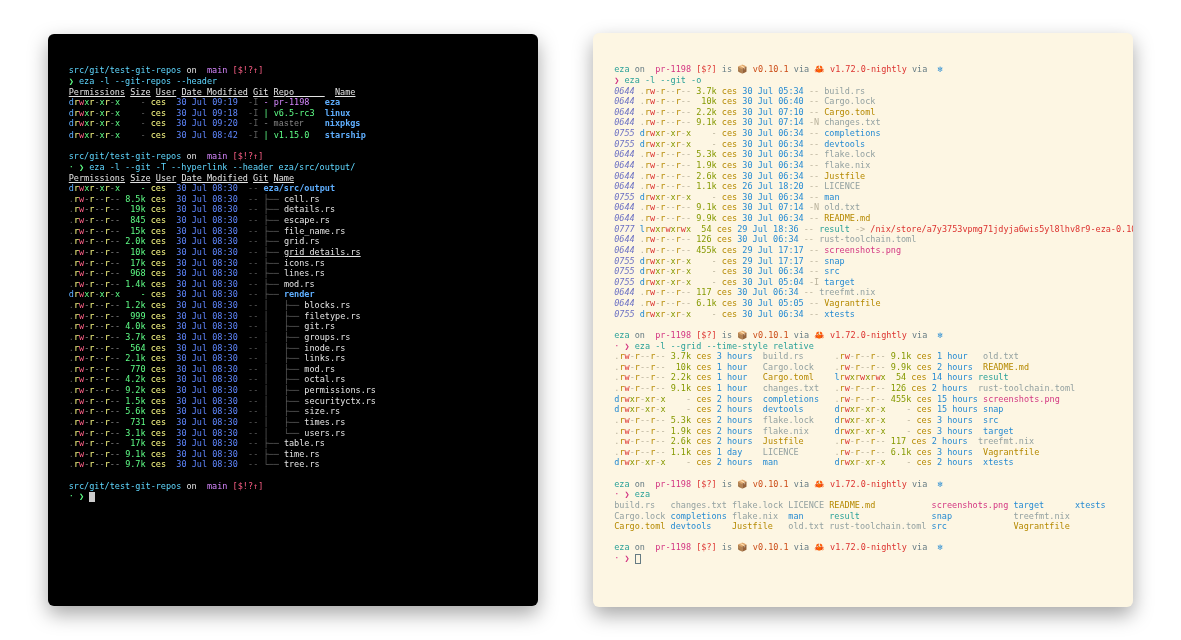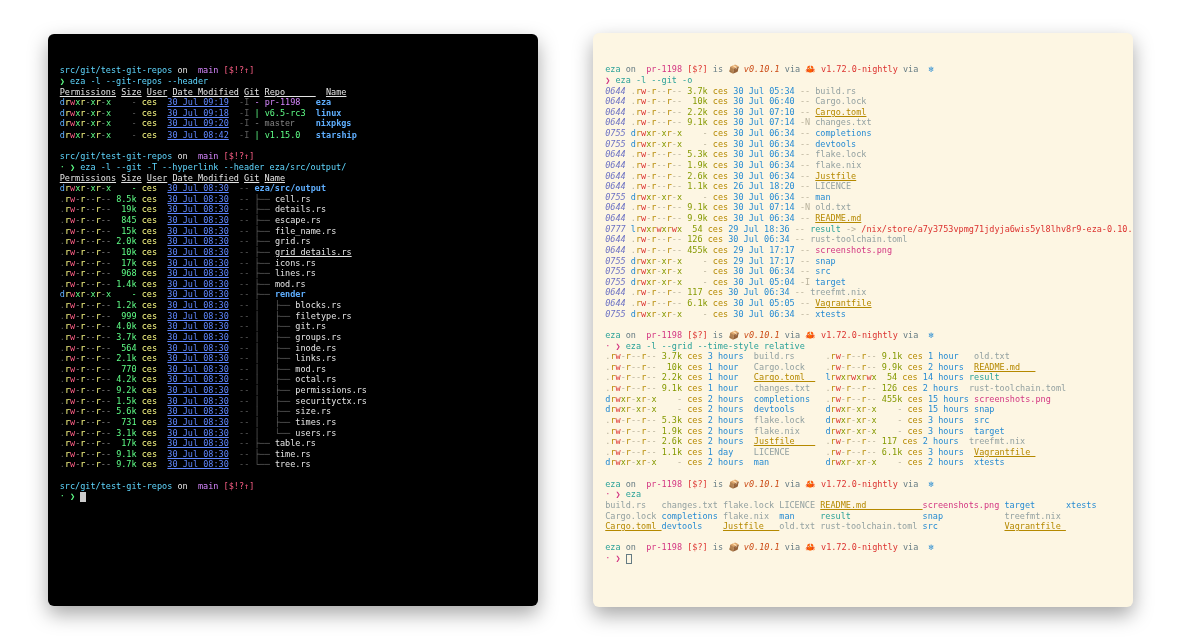--- a/index.html
+++ b/index.html
@@ -9,59 +9,59 @@
     background: #fff;
     display: flex;
     justify-content: space-around;
     align-items: center;
     font-family: "Menlo", "Consolas", "DejaVu Sans Mono", monospace;
     font-size: 8.5px;
     padding: 20px;
   }
   .term {
     border-radius: 6px;
-    padding: 10px 12px;
+    padding: 10px 21px;
     box-shadow: 0 8px 20px rgba(0,0,0,0.35);
     overflow: hidden;
     line-height: 1.25;
     white-space: pre;
     position: relative;
   }
   .dark { background: #000; color: #ccc; width: 490px; height: 572px; }
   .light { background: #fdf6e3; color: #657b83; width: 540px; height: 574px; }
   .row { display: block; }
   
   .d-cyan   { color: #5fd7ff; }
   .d-mag    { color: #d787ff; }
   .d-green  { color: #5fff87; }
   .d-yellow { color: #ffff87; }
-  .d-blue   { color: #5f87ff; text-decoration: underline; }
+  .d-blue   { color: #5f87ff; }
   .d-bblue  { color: #5fafff; font-weight: bold; }
   .d-red    { color: #ff5f87; }
   .d-gray   { color: #868686; font-family: Liberation Mono, monospace; }
   .d-white  { color: #e4e4e4; }
   .d-dim    { color: #5f5f5f; }
   .d-ul     { text-decoration: underline; }
   .d-perm-d { color: #5fafff; }
   .d-perm-r { color: #ffff87; }
   .d-perm-w { color: #ff5f87; }
   .d-perm-x { color: #5fff87; }
   .d-perm-h { color: #868686; }
   
   .l-cyan   { color: #2aa198; }
   .l-mag    { color: #d33682; }
   .l-green  { color: #859900; }
   .l-yellow { color: #b58900; }
   .l-blue   { color: #268bd2; }
   .l-red    { color: #dc322f; }
-  .l-orange { color: #cb4b16; font-style: italic; }
+  .l-orange { color: #cb4b16; }
   .l-gray   { color: #93a1a1; }
   .l-violet { color: #6c71c4; font-style: italic; }
   .l-dim    { color: #b9b29c; }
-  .l-ul     { text-decoration: underline; }
+  .l-ul     { }
   .cursor { display:inline-block; width:6px; height:10px; background:#ccc; vertical-align:middle;}
   .cursor-l { display:inline-block; width:6px; height:10px; border:1px solid #657b83; vertical-align:middle;}
 </style>
 </head>
 <body>
 
 <div class="term dark">
   <div id="dark-content"><div class="row"><span class="d-cyan">src/git/test-git-repos</span> <span class="d-white">on</span> <span class="d-mag"> main</span> <span class="d-red">[$!?↑]</span></div><div class="row"><span class="d-green">❯</span> <span class="d-cyan">eza -l --git-repos --header</span></div><div class="row"><span class="d-white d-ul">Permissions</span> <span class="d-white d-ul">Size</span> <span class="d-white d-ul">User</span> <span class="d-white d-ul">Date Modified</span> <span class="d-white d-ul">Git</span> <span class="d-white d-ul">Repo      </span>  <span class="d-white d-ul">Name</span></div><div class="row"><span class="d-perm-d">d</span><span class="d-perm-r">r</span><span class="d-perm-w">w</span><span class="d-perm-x">x</span><span class="d-perm-r">r</span><span class="d-perm-h">-</span><span class="d-perm-x">x</span><span class="d-perm-r">r</span><span class="d-perm-h">-</span><span class="d-perm-x">x</span>    <span class="d-dim">-</span> <span class="d-yellow">ces</span>  <span class="d-blue">30 Jul 09:19</span>  <span class="d-dim">-I</span> <span class="d-mag">- pr-1198 </span>  <span class="d-bblue">eza</span></div><div class="row"><span class="d-perm-d">d</span><span class="d-perm-r">r</span><span class="d-perm-w">w</span><span class="d-perm-x">x</span><span class="d-perm-r">r</span><span class="d-perm-h">-</span><span class="d-perm-x">x</span><span class="d-perm-r">r</span><span class="d-perm-h">-</span><span class="d-perm-x">x</span>    <span class="d-dim">-</span> <span class="d-yellow">ces</span>  <span class="d-blue">30 Jul 09:18</span>  <span class="d-dim">-I</span> <span class="d-green">| v6.5-rc3</span>  <span class="d-bblue">linux</span></div><div class="row"><span class="d-perm-d">d</span><span class="d-perm-r">r</span><span class="d-perm-w">w</span><span class="d-perm-x">x</span><span class="d-perm-r">r</span><span class="d-perm-h">-</span><span class="d-perm-x">x</span><span class="d-perm-r">r</span><span class="d-perm-h">-</span><span class="d-perm-x">x</span>    <span class="d-dim">-</span> <span class="d-yellow">ces</span>  <span class="d-blue">30 Jul 09:20</span>  <span class="d-dim">-I</span> <span class="d-gray">- master  </span>  <span class="d-bblue">nixpkgs</span></div><div class="row"><span class="d-perm-d">d</span><span class="d-perm-r">r</span><span class="d-perm-w">w</span><span class="d-perm-x">x</span><span class="d-perm-r">r</span><span class="d-perm-h">-</span><span class="d-perm-x">x</span><span class="d-perm-r">r</span><span class="d-perm-h">-</span><span class="d-perm-x">x</span>    <span class="d-dim">-</span> <span class="d-yellow">ces</span>  <span class="d-blue">30 Jul 08:42</span>  <span class="d-dim">-I</span> <span class="d-green">| v1.15.0 </span>  <span class="d-bblue">starship</span></div><div class="row">&nbsp;</div><div class="row"><span class="d-cyan">src/git/test-git-repos</span> <span class="d-white">on</span> <span class="d-mag"> main</span> <span class="d-red">[$!?↑]</span></div><div class="row"><span class="d-green">· ❯</span> <span class="d-cyan">eza -l --git -T --hyperlink --header eza/src/output/</span></div><div class="row"><span class="d-white d-ul">Permissions</span> <span class="d-white d-ul">Size</span> <span class="d-white d-ul">User</span> <span class="d-white d-ul">Date Modified</span> <span class="d-white d-ul">Git</span> <span class="d-white d-ul">Name</span></div><div class="row"><span class="d-perm-d">d</span><span class="d-perm-r">r</span><span class="d-perm-w">w</span><span class="d-perm-x">x</span><span class="d-perm-r">r</span><span class="d-perm-h">-</span><span class="d-perm-x">x</span><span class="d-perm-r">r</span><span class="d-perm-h">-</span><span class="d-perm-x">x</span> <span class="d-green">   -</span> <span class="d-yellow">ces</span>  <span class="d-blue">30 Jul 08:30</span>  <span class="d-dim">--</span> <span class="d-dim"></span><span class="d-bblue">eza/src/output</span></div><div class="row"><span class="d-dim">.</span><span class="d-perm-r">r</span><span class="d-perm-w">w</span><span class="d-perm-h">-</span><span class="d-perm-r">r</span><span class="d-perm-h">-</span><span class="d-perm-h">-</span><span class="d-perm-r">r</span><span class="d-perm-h">-</span><span class="d-perm-h">-</span> <span class="d-green">8.5k</span> <span class="d-yellow">ces</span>  <span class="d-blue">30 Jul 08:30</span>  <span class="d-dim">--</span> <span class="d-dim">├── </span><span class="d-white">cell.rs</span></div><div class="row"><span class="d-dim">.</span><span class="d-perm-r">r</span><span class="d-perm-w">w</span><span class="d-perm-h">-</span><span class="d-perm-r">r</span><span class="d-perm-h">-</span><span class="d-perm-h">-</span><span class="d-perm-r">r</span><span class="d-perm-h">-</span><span class="d-perm-h">-</span> <span class="d-green"> 19k</span> <span class="d-yellow">ces</span>  <span class="d-blue">30 Jul 08:30</span>  <span class="d-dim">--</span> <span class="d-dim">├── </span><span class="d-white">details.rs</span></div><div class="row"><span class="d-dim">.</span><span class="d-perm-r">r</span><span class="d-perm-w">w</span><span class="d-perm-h">-</span><span class="d-perm-r">r</span><span class="d-perm-h">-</span><span class="d-perm-h">-</span><span class="d-perm-r">r</span><span class="d-perm-h">-</span><span class="d-perm-h">-</span> <span class="d-green"> 845</span> <span class="d-yellow">ces</span>  <span class="d-blue">30 Jul 08:30</span>  <span class="d-dim">--</span> <span class="d-dim">├── </span><span class="d-white">escape.rs</span></div><div class="row"><span class="d-dim">.</span><span class="d-perm-r">r</span><span class="d-perm-w">w</span><span class="d-perm-h">-</span><span class="d-perm-r">r</span><span class="d-perm-h">-</span><span class="d-perm-h">-</span><span class="d-perm-r">r</span><span class="d-perm-h">-</span><span class="d-perm-h">-</span> <span class="d-green"> 15k</span> <span class="d-yellow">ces</span>  <span class="d-blue">30 Jul 08:30</span>  <span class="d-dim">--</span> <span class="d-dim">├── </span><span class="d-white">file_name.rs</span></div><div class="row"><span class="d-dim">.</span><span class="d-perm-r">r</span><span class="d-perm-w">w</span><span class="d-perm-h">-</span><span class="d-perm-r">r</span><span class="d-perm-h">-</span><span class="d-perm-h">-</span><span class="d-perm-r">r</span><span class="d-perm-h">-</span><span class="d-perm-h">-</span> <span class="d-green">2.0k</span> <span class="d-yellow">ces</span>  <span class="d-blue">30 Jul 08:30</span>  <span class="d-dim">--</span> <span class="d-dim">├── </span><span class="d-white">grid.rs</span></div><div class="row"><span class="d-dim">.</span><span class="d-perm-r">r</span><span class="d-perm-w">w</span><span class="d-perm-h">-</span><span class="d-perm-r">r</span><span class="d-perm-h">-</span><span class="d-perm-h">-</span><span class="d-perm-r">r</span><span class="d-perm-h">-</span><span class="d-perm-h">-</span> <span class="d-green"> 10k</span> <span class="d-yellow">ces</span>  <span class="d-blue">30 Jul 08:30</span>  <span class="d-dim">--</span> <span class="d-dim">├── </span><span class="d-white d-ul">grid_details.rs</span></div><div class="row"><span class="d-dim">.</span><span class="d-perm-r">r</span><span class="d-perm-w">w</span><span class="d-perm-h">-</span><span class="d-perm-r">r</span><span class="d-perm-h">-</span><span class="d-perm-h">-</span><span class="d-perm-r">r</span><span class="d-perm-h">-</span><span class="d-perm-h">-</span> <span class="d-green"> 17k</span> <span class="d-yellow">ces</span>  <span class="d-blue">30 Jul 08:30</span>  <span class="d-dim">--</span> <span class="d-dim">├── </span><span class="d-white">icons.rs</span></div><div class="row"><span class="d-dim">.</span><span class="d-perm-r">r</span><span class="d-perm-w">w</span><span class="d-perm-h">-</span><span class="d-perm-r">r</span><span class="d-perm-h">-</span><span class="d-perm-h">-</span><span class="d-perm-r">r</span><span class="d-perm-h">-</span><span class="d-perm-h">-</span> <span class="d-green"> 968</span> <span class="d-yellow">ces</span>  <span class="d-blue">30 Jul 08:30</span>  <span class="d-dim">--</span> <span class="d-dim">├── </span><span class="d-white">lines.rs</span></div><div class="row"><span class="d-dim">.</span><span class="d-perm-r">r</span><span class="d-perm-w">w</span><span class="d-perm-h">-</span><span class="d-perm-r">r</span><span class="d-perm-h">-</span><span class="d-perm-h">-</span><span class="d-perm-r">r</span><span class="d-perm-h">-</span><span class="d-perm-h">-</span> <span class="d-green">1.4k</span> <span class="d-yellow">ces</span>  <span class="d-blue">30 Jul 08:30</span>  <span class="d-dim">--</span> <span class="d-dim">├── </span><span class="d-white">mod.rs</span></div><div class="row"><span class="d-perm-d">d</span><span class="d-perm-r">r</span><span class="d-perm-w">w</span><span class="d-perm-x">x</span><span class="d-perm-r">r</span><span class="d-perm-h">-</span><span class="d-perm-x">x</span><span class="d-perm-r">r</span><span class="d-perm-h">-</span><span class="d-perm-x">x</span> <span class="d-green">   -</span> <span class="d-yellow">ces</span>  <span class="d-blue">30 Jul 08:30</span>  <span class="d-dim">--</span> <span class="d-dim">├── </span><span class="d-bblue">render</span></div><div class="row"><span class="d-dim">.</span><span class="d-perm-r">r</span><span class="d-perm-w">w</span><span class="d-perm-h">-</span><span class="d-perm-r">r</span><span class="d-perm-h">-</span><span class="d-perm-h">-</span><span class="d-perm-r">r</span><span class="d-perm-h">-</span><span class="d-perm-h">-</span> <span class="d-green">1.2k</span> <span class="d-yellow">ces</span>  <span class="d-blue">30 Jul 08:30</span>  <span class="d-dim">--</span> <span class="d-dim">│   ├── </span><span class="d-white">blocks.rs</span></div><div class="row"><span class="d-dim">.</span><span class="d-perm-r">r</span><span class="d-perm-w">w</span><span class="d-perm-h">-</span><span class="d-perm-r">r</span><span class="d-perm-h">-</span><span class="d-perm-h">-</span><span class="d-perm-r">r</span><span class="d-perm-h">-</span><span class="d-perm-h">-</span> <span class="d-green"> 999</span> <span class="d-yellow">ces</span>  <span class="d-blue">30 Jul 08:30</span>  <span class="d-dim">--</span> <span class="d-dim">│   ├── </span><span class="d-white">filetype.rs</span></div><div class="row"><span class="d-dim">.</span><span class="d-perm-r">r</span><span class="d-perm-w">w</span><span class="d-perm-h">-</span><span class="d-perm-r">r</span><span class="d-perm-h">-</span><span class="d-perm-h">-</span><span class="d-perm-r">r</span><span class="d-perm-h">-</span><span class="d-perm-h">-</span> <span class="d-green">4.0k</span> <span class="d-yellow">ces</span>  <span class="d-blue">30 Jul 08:30</span>  <span class="d-dim">--</span> <span class="d-dim">│   ├── </span><span class="d-white">git.rs</span></div><div class="row"><span class="d-dim">.</span><span class="d-perm-r">r</span><span class="d-perm-w">w</span><span class="d-perm-h">-</span><span class="d-perm-r">r</span><span class="d-perm-h">-</span><span class="d-perm-h">-</span><span class="d-perm-r">r</span><span class="d-perm-h">-</span><span class="d-perm-h">-</span> <span class="d-green">3.7k</span> <span class="d-yellow">ces</span>  <span class="d-blue">30 Jul 08:30</span>  <span class="d-dim">--</span> <span class="d-dim">│   ├── </span><span class="d-white">groups.rs</span></div><div class="row"><span class="d-dim">.</span><span class="d-perm-r">r</span><span class="d-perm-w">w</span><span class="d-perm-h">-</span><span class="d-perm-r">r</span><span class="d-perm-h">-</span><span class="d-perm-h">-</span><span class="d-perm-r">r</span><span class="d-perm-h">-</span><span class="d-perm-h">-</span> <span class="d-green"> 564</span> <span class="d-yellow">ces</span>  <span class="d-blue">30 Jul 08:30</span>  <span class="d-dim">--</span> <span class="d-dim">│   ├── </span><span class="d-white">inode.rs</span></div><div class="row"><span class="d-dim">.</span><span class="d-perm-r">r</span><span class="d-perm-w">w</span><span class="d-perm-h">-</span><span class="d-perm-r">r</span><span class="d-perm-h">-</span><span class="d-perm-h">-</span><span class="d-perm-r">r</span><span class="d-perm-h">-</span><span class="d-perm-h">-</span> <span class="d-green">2.1k</span> <span class="d-yellow">ces</span>  <span class="d-blue">30 Jul 08:30</span>  <span class="d-dim">--</span> <span class="d-dim">│   ├── </span><span class="d-white">links.rs</span></div><div class="row"><span class="d-dim">.</span><span class="d-perm-r">r</span><span class="d-perm-w">w</span><span class="d-perm-h">-</span><span class="d-perm-r">r</span><span class="d-perm-h">-</span><span class="d-perm-h">-</span><span class="d-perm-r">r</span><span class="d-perm-h">-</span><span class="d-perm-h">-</span> <span class="d-green"> 770</span> <span class="d-yellow">ces</span>  <span class="d-blue">30 Jul 08:30</span>  <span class="d-dim">--</span> <span class="d-dim">│   ├── </span><span class="d-white">mod.rs</span></div><div class="row"><span class="d-dim">.</span><span class="d-perm-r">r</span><span class="d-perm-w">w</span><span class="d-perm-h">-</span><span class="d-perm-r">r</span><span class="d-perm-h">-</span><span class="d-perm-h">-</span><span class="d-perm-r">r</span><span class="d-perm-h">-</span><span class="d-perm-h">-</span> <span class="d-green">4.2k</span> <span class="d-yellow">ces</span>  <span class="d-blue">30 Jul 08:30</span>  <span class="d-dim">--</span> <span class="d-dim">│   ├── </span><span class="d-white">octal.rs</span></div><div class="row"><span class="d-dim">.</span><span class="d-perm-r">r</span><span class="d-perm-w">w</span><span class="d-perm-h">-</span><span class="d-perm-r">r</span><span class="d-perm-h">-</span><span class="d-perm-h">-</span><span class="d-perm-r">r</span><span class="d-perm-h">-</span><span class="d-perm-h">-</span> <span class="d-green">9.2k</span> <span class="d-yellow">ces</span>  <span class="d-blue">30 Jul 08:30</span>  <span class="d-dim">--</span> <span class="d-dim">│   ├── </span><span class="d-white">permissions.rs</span></div><div class="row"><span class="d-dim">.</span><span class="d-perm-r">r</span><span class="d-perm-w">w</span><span class="d-perm-h">-</span><span class="d-perm-r">r</span><span class="d-perm-h">-</span><span class="d-perm-h">-</span><span class="d-perm-r">r</span><span class="d-perm-h">-</span><span class="d-perm-h">-</span> <span class="d-green">1.5k</span> <span class="d-yellow">ces</span>  <span class="d-blue">30 Jul 08:30</span>  <span class="d-dim">--</span> <span class="d-dim">│   ├── </span><span class="d-white">securityctx.rs</span></div><div class="row"><span class="d-dim">.</span><span class="d-perm-r">r</span><span class="d-perm-w">w</span><span class="d-perm-h">-</span><span class="d-perm-r">r</span><span class="d-perm-h">-</span><span class="d-perm-h">-</span><span class="d-perm-r">r</span><span class="d-perm-h">-</span><span class="d-perm-h">-</span> <span class="d-green">5.6k</span> <span class="d-yellow">ces</span>  <span class="d-blue">30 Jul 08:30</span>  <span class="d-dim">--</span> <span class="d-dim">│   ├── </span><span class="d-white">size.rs</span></div><div class="row"><span class="d-dim">.</span><span class="d-perm-r">r</span><span class="d-perm-w">w</span><span class="d-perm-h">-</span><span class="d-perm-r">r</span><span class="d-perm-h">-</span><span class="d-perm-h">-</span><span class="d-perm-r">r</span><span class="d-perm-h">-</span><span class="d-perm-h">-</span> <span class="d-green"> 731</span> <span class="d-yellow">ces</span>  <span class="d-blue">30 Jul 08:30</span>  <span class="d-dim">--</span> <span class="d-dim">│   ├── </span><span class="d-white">times.rs</span></div><div class="row"><span class="d-dim">.</span><span class="d-perm-r">r</span><span class="d-perm-w">w</span><span class="d-perm-h">-</span><span class="d-perm-r">r</span><span class="d-perm-h">-</span><span class="d-perm-h">-</span><span class="d-perm-r">r</span><span class="d-perm-h">-</span><span class="d-perm-h">-</span> <span class="d-green">3.1k</span> <span class="d-yellow">ces</span>  <span class="d-blue">30 Jul 08:30</span>  <span class="d-dim">--</span> <span class="d-dim">│   └── </span><span class="d-white">users.rs</span></div><div class="row"><span class="d-dim">.</span><span class="d-perm-r">r</span><span class="d-perm-w">w</span><span class="d-perm-h">-</span><span class="d-perm-r">r</span><span class="d-perm-h">-</span><span class="d-perm-h">-</span><span class="d-perm-r">r</span><span class="d-perm-h">-</span><span class="d-perm-h">-</span> <span class="d-green"> 17k</span> <span class="d-yellow">ces</span>  <span class="d-blue">30 Jul 08:30</span>  <span class="d-dim">--</span> <span class="d-dim">├── </span><span class="d-white">table.rs</span></div><div class="row"><span class="d-dim">.</span><span class="d-perm-r">r</span><span class="d-perm-w">w</span><span class="d-perm-h">-</span><span class="d-perm-r">r</span><span class="d-perm-h">-</span><span class="d-perm-h">-</span><span class="d-perm-r">r</span><span class="d-perm-h">-</span><span class="d-perm-h">-</span> <span class="d-green">9.1k</span> <span class="d-yellow">ces</span>  <span class="d-blue">30 Jul 08:30</span>  <span class="d-dim">--</span> <span class="d-dim">├── </span><span class="d-white">time.rs</span></div><div class="row"><span class="d-dim">.</span><span class="d-perm-r">r</span><span class="d-perm-w">w</span><span class="d-perm-h">-</span><span class="d-perm-r">r</span><span class="d-perm-h">-</span><span class="d-perm-h">-</span><span class="d-perm-r">r</span><span class="d-perm-h">-</span><span class="d-perm-h">-</span> <span class="d-green">9.7k</span> <span class="d-yellow">ces</span>  <span class="d-blue">30 Jul 08:30</span>  <span class="d-dim">--</span> <span class="d-dim">└── </span><span class="d-white">tree.rs</span></div><div class="row">&nbsp;</div><div class="row"><span class="d-cyan">src/git/test-git-repos</span> <span class="d-white">on</span> <span class="d-mag"> main</span> <span class="d-red">[$!?↑]</span></div><div class="row"><span class="d-green">· ❯</span> <span class="cursor"></span></div></div>
 </div>
 

